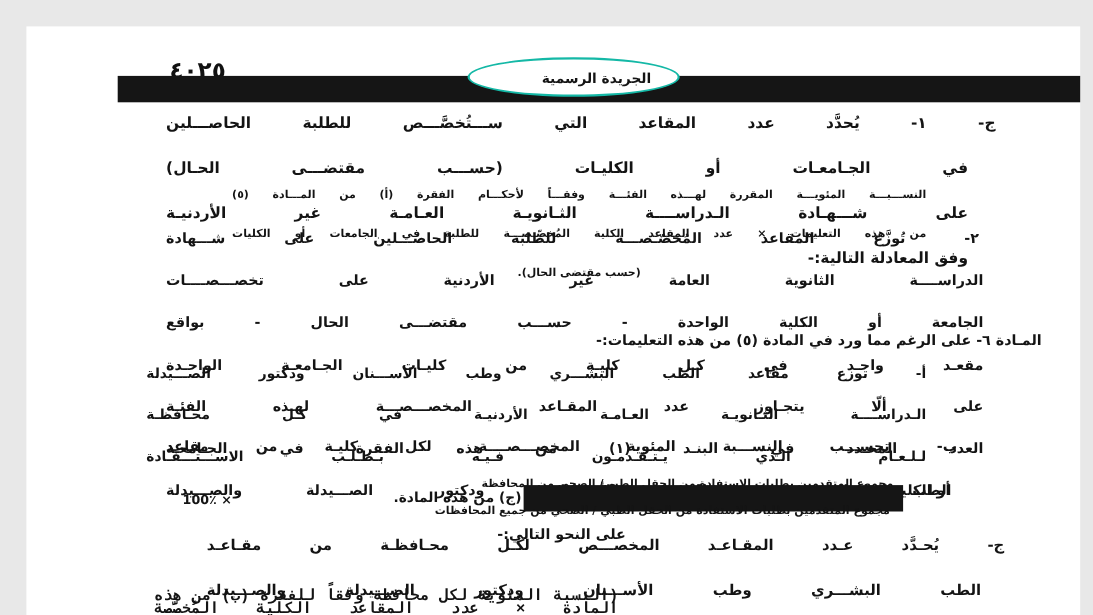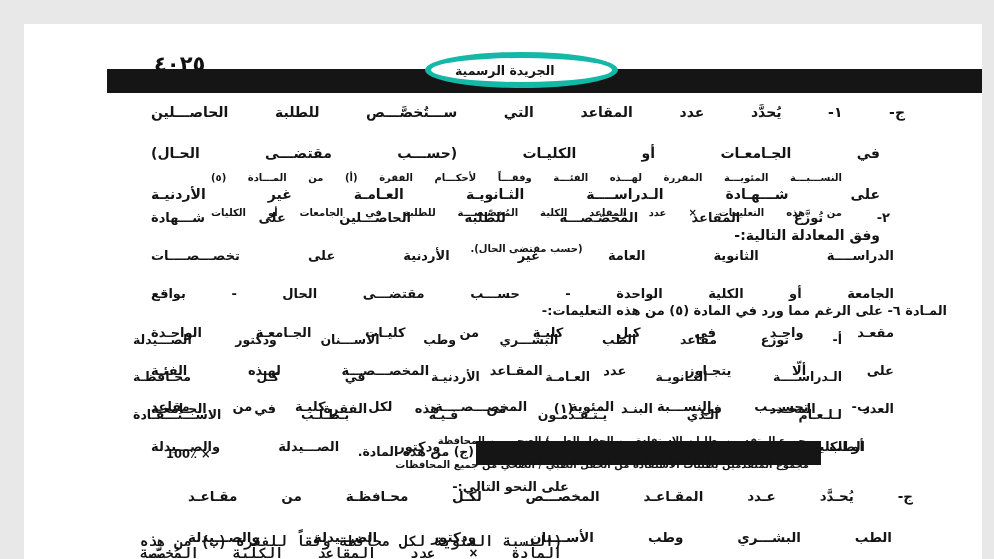--- a/index.html
+++ b/index.html
@@ -28,23 +28,23 @@
     color:#111;
   }
   .header-rule {
     position:absolute; left:83px; top:45px;
     width:900px; height:3px; background:#151515;
   }
   .badge {
     position:absolute; left:401px; top:28px;
     width:193px; height:36px;
     background:#ffffff;
-    border:6px solid #14b8a6;
+    border:2px solid #14b8a6;
     border-radius:50%;
-    display:flex; align-items:center; justify-content:flex-start;
+    display:flex; align-items:center; justify-content:flex-end;
     z-index:2;
     font-size:12.5px;
   }
 
   .clause-j1 { top:56px;  right:89px;  width:802px; font-size:14px;   line-height:17px; }
   .note-1    { top:124px; right:152px; width:679px; font-size:10px;   line-height:11.4px; }
   .clause-2  { top:163px; right:104px; width:787px; font-size:13px;   line-height:14.2px; }
   .art6-head { top:267px; right:59px;  font-size:13px; white-space:nowrap;text-align:center; }
   .item-a    { top:285px; right:152px; width:757px; font-size:12.5px; line-height:13.4px; }
   .item-b    { top:351px; right:124px; width:767px; font-size:13px;   line-height:16px; }

